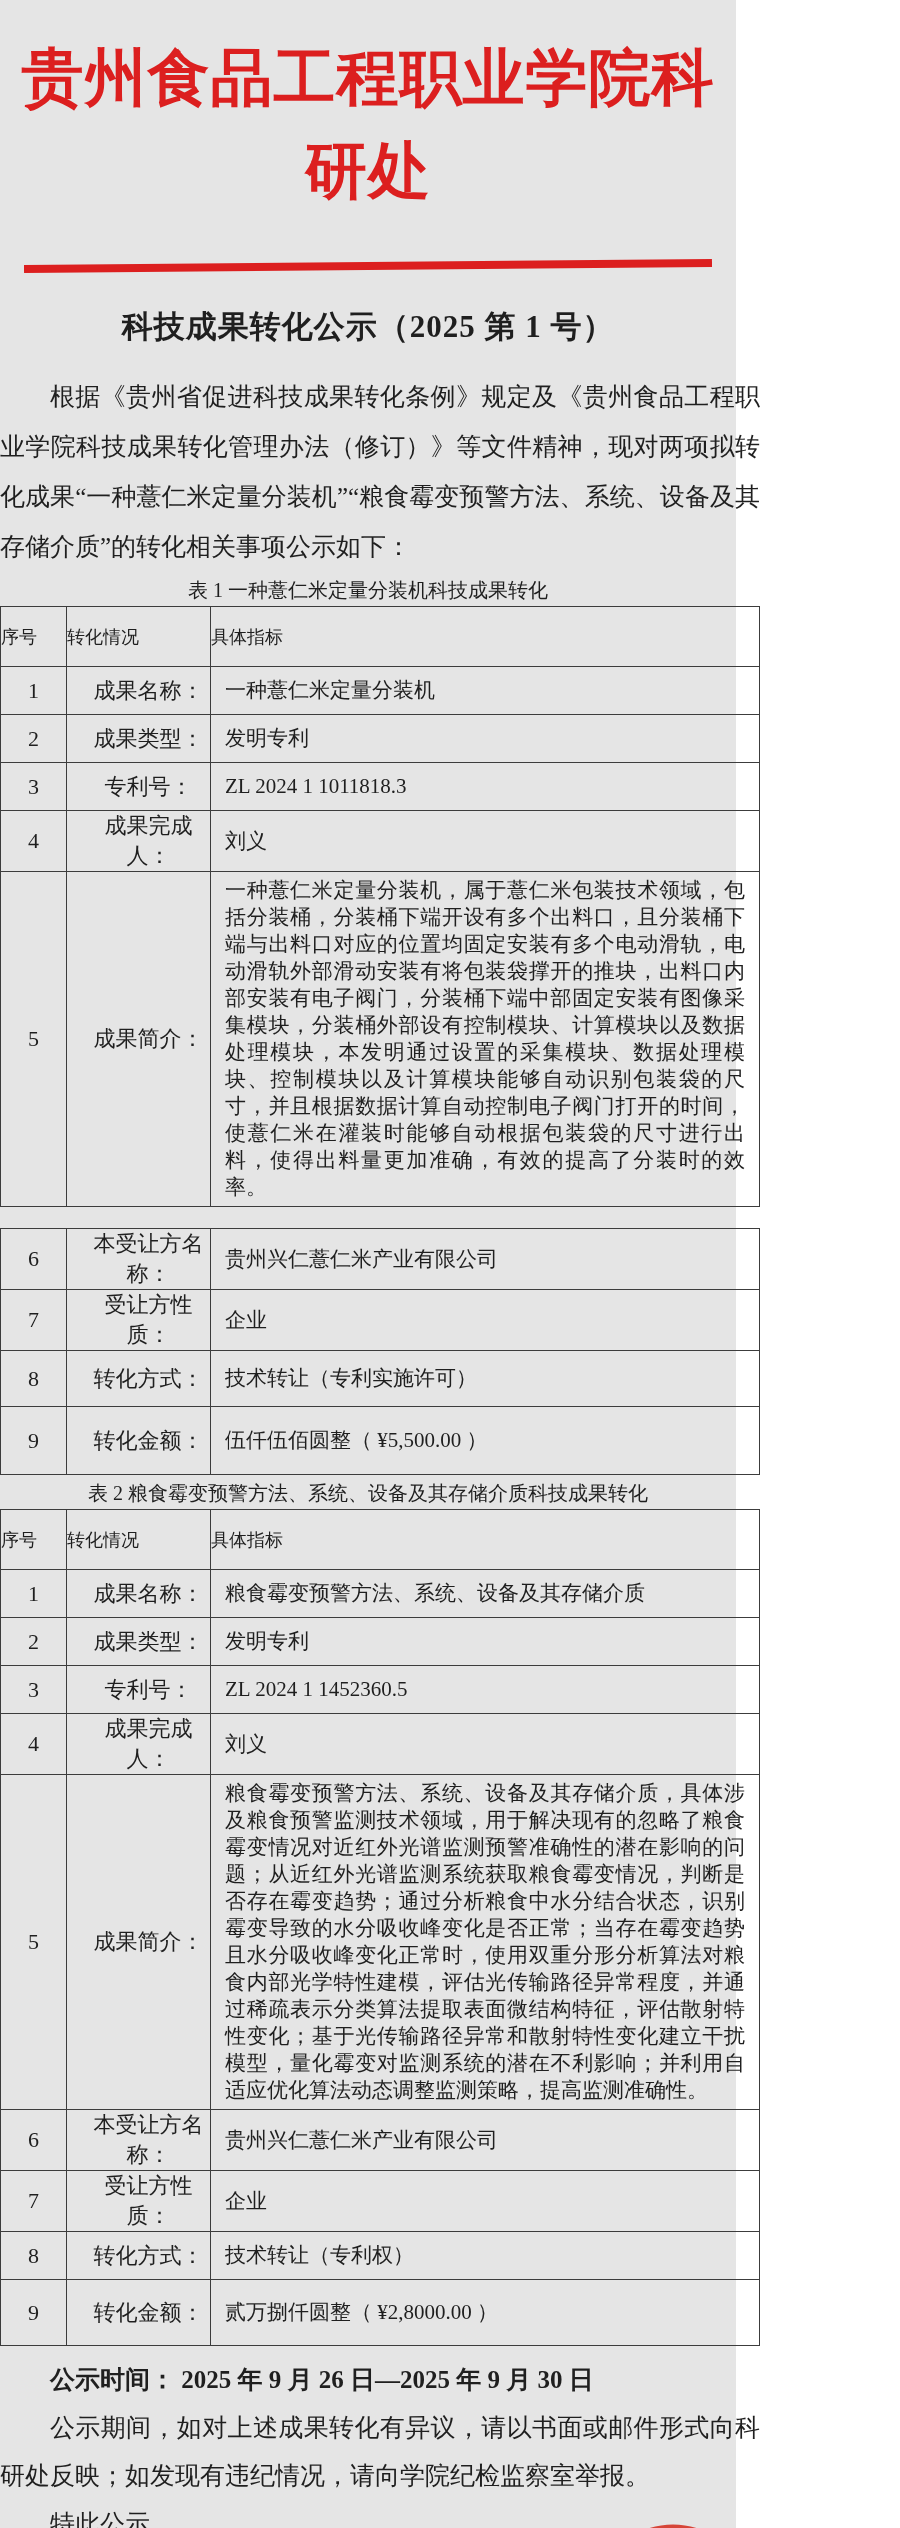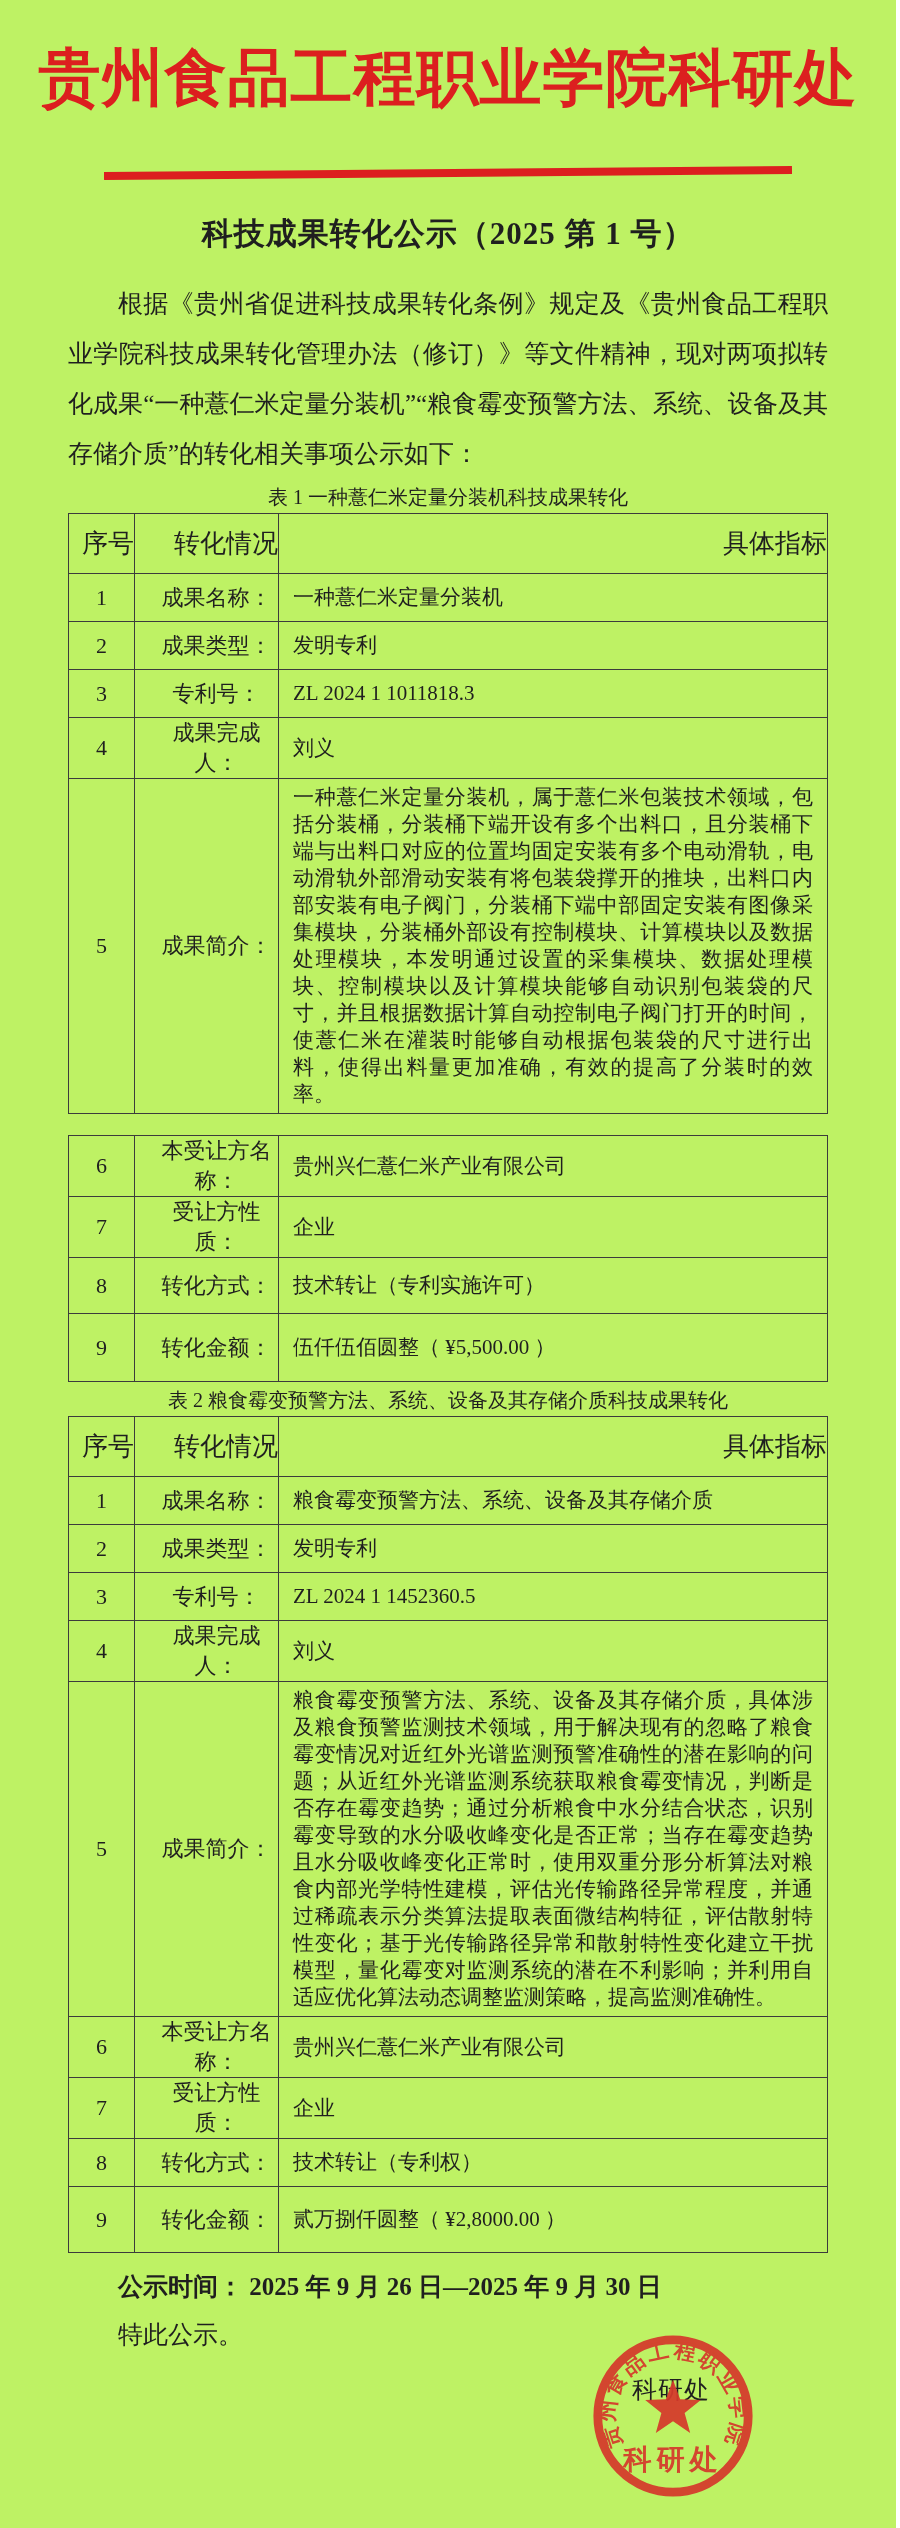--- a/index.html
+++ b/index.html
@@ -3,21 +3,21 @@
 <meta charset="utf-8">
 <style>
   * { margin: 0; padding: 0; box-sizing: border-box; }
   html, body { background: #ffffff; }
   body {
     width: 900px; height: 2528px; overflow: hidden;
     font-family: "Liberation Serif", "DejaVu Serif", serif;
     color: var(--ink, #1f1f1f);
     position: relative;
   }
-  .page { width: 896px; height: 2528px; position: relative; background: #bef264; }
+  .page { width: 736px; height: 2528px; position: relative; background: #e5e5e5; }
 
   .org-title {
     padding-top: 32px;
     text-align: center;
     font-size: 62px;
     font-weight: 700;
     letter-spacing: 1px;
     color: var(--accent, #dc1f1f);
     line-height: 1.5;
   }
@@ -51,21 +51,21 @@
   table {
     width: 760px;
     margin: 3px auto 0;
     border-collapse: collapse;
     table-layout: fixed;
   }
   th, td { border: 1px solid var(--border, #3c3c3c); font-weight: normal; }
   col.col-no { width: 66px; }
   col.col-label { width: 144px; }
   thead tr { height: 60px; }
-  th { font-size: 26px; text-align: right; }
+  th { font-size: 18px; text-align: left; }
   tbody tr { height: 48px; }
   td.c-no { text-align: center; font-size: 22px; }
   td.c-label { text-align: center; font-size: 22px; padding-left: 20px; }
   td.c-value {
     text-align: justify;
     font-size: 21px;
     line-height: 27px;
     padding: 5px 14px;
   }
   table.t1b tbody tr { height: 56px; }
@@ -244,20 +244,21 @@
         </tr>
         <tr>
           <td class="c-no">9</td>
           <td class="c-label">转化金额：</td>
           <td class="c-value">贰万捌仟圆整（ ¥2,8000.00 ）</td>
         </tr>
       </tbody>
   </table>
 
   <p class="f-line f-period">公示时间： 2025 年 9 月 26 日—2025 年 9 月 30 日</p>
+  <p class="f-line">公示期间，如对上述成果转化有异议，请以书面或邮件形式向科研处反映；如发现有违纪情况，请向学院纪检监察室举报。</p>
   <p class="f-line">特此公示。</p>
 
   <div class="sig-block">
     <div class="sig-org">科研处</div>
 
     <svg class="stamp" viewBox="0 0 170 170" aria-hidden="true">
       <defs>
         <path id="ring-arc" d="M 30.6,110.4 A 60,60 0 1 1 139.4,110.4" fill="none"></path>
       </defs>
       <ellipse class="red-stroke" cx="85" cy="85" rx="77" ry="78" stroke-width="9"></ellipse>

